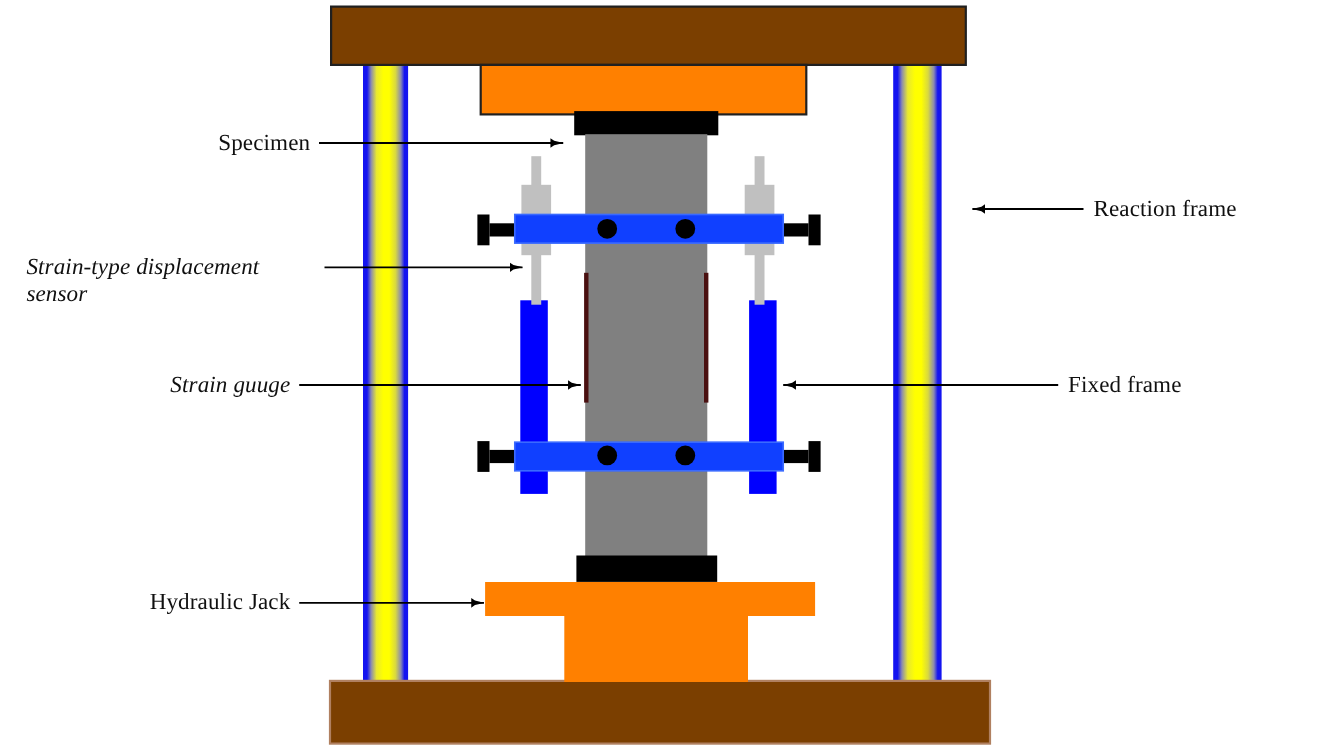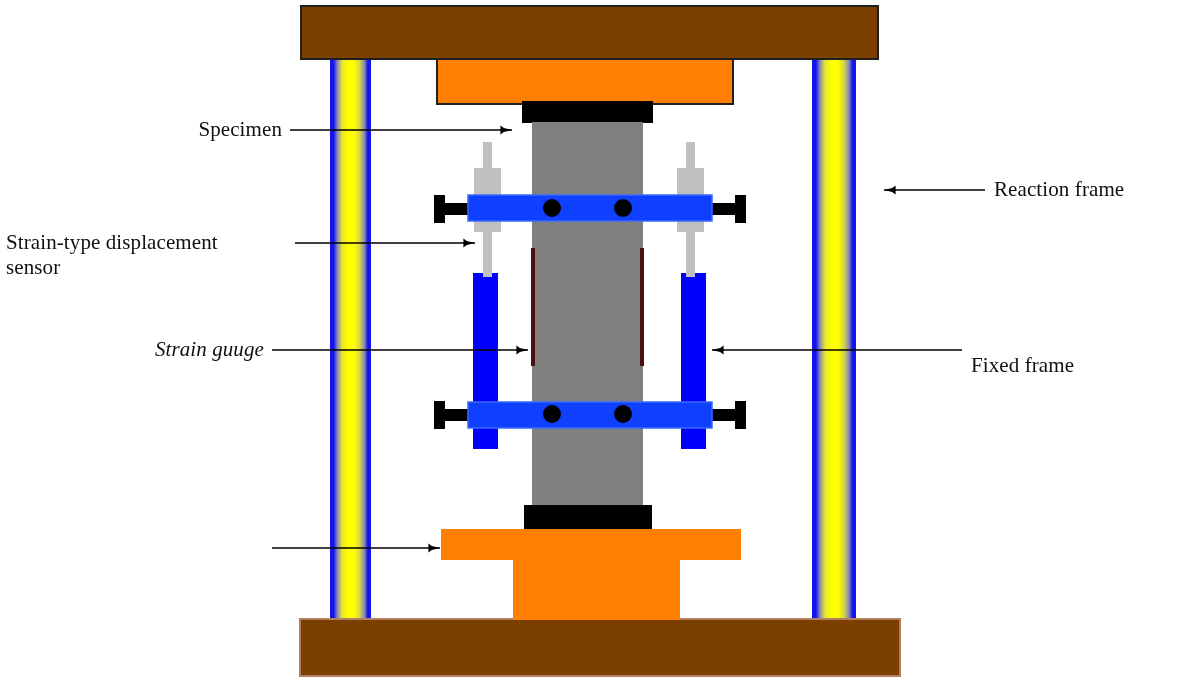--- a/index.html
+++ b/index.html
@@ -159,23 +159,24 @@
       <line x1="295" y1="243" x2="475" y2="243" marker-end="url(#arrowRight)"></line>
       <line x1="272" y1="350" x2="528" y2="350" marker-end="url(#arrowRight)"></line>
       <line x1="272" y1="548" x2="440" y2="548" marker-end="url(#arrowRight)"></line>
       <line x1="985" y1="190" x2="884" y2="190" marker-end="url(#arrowRight)"></line>
       <line x1="962" y1="350" x2="712" y2="350" marker-end="url(#arrowRight)"></line>
     </g>
   </svg>
 
   <div class="callout-label label-right-align" style="left: 60px; top: 117px; width: 222px;">Specimen</div>
 
-  <div class="callout-label label-left-align" style="left: 6px; top: 230px; width: 280px;">Strain-type displacement
+  <div class="callout-label label-left-align" style="left: 24px; top: 230px; width: 280px; font-style: italic;">Strain-type displacement
 sensor</div>
 
   <div class="callout-label label-right-align" style="left: 40px; top: 337px; width: 224px; font-style: italic;">Strain guuge</div>
 
+  <div class="callout-label label-right-align" style="left: 40px; top: 535px; width: 224px;">Hydraulic Jack</div>
 
   <div class="callout-label label-left-align" style="left: 994px; top: 177px; width: 210px;">Reaction frame</div>
 
-  <div class="callout-label label-left-align" style="left: 971px; top: 337px; width: 210px; margin-top: 16px;">Fixed frame</div>
+  <div class="callout-label label-left-align" style="left: 971px; top: 337px; width: 210px;">Fixed frame</div>
 
 </div>
 
 </body></html>

